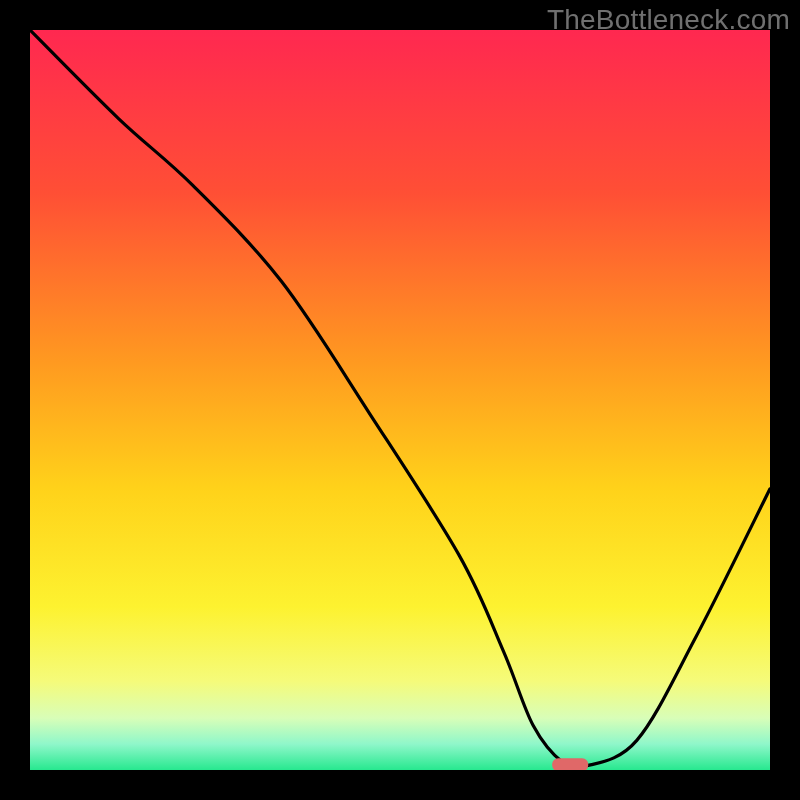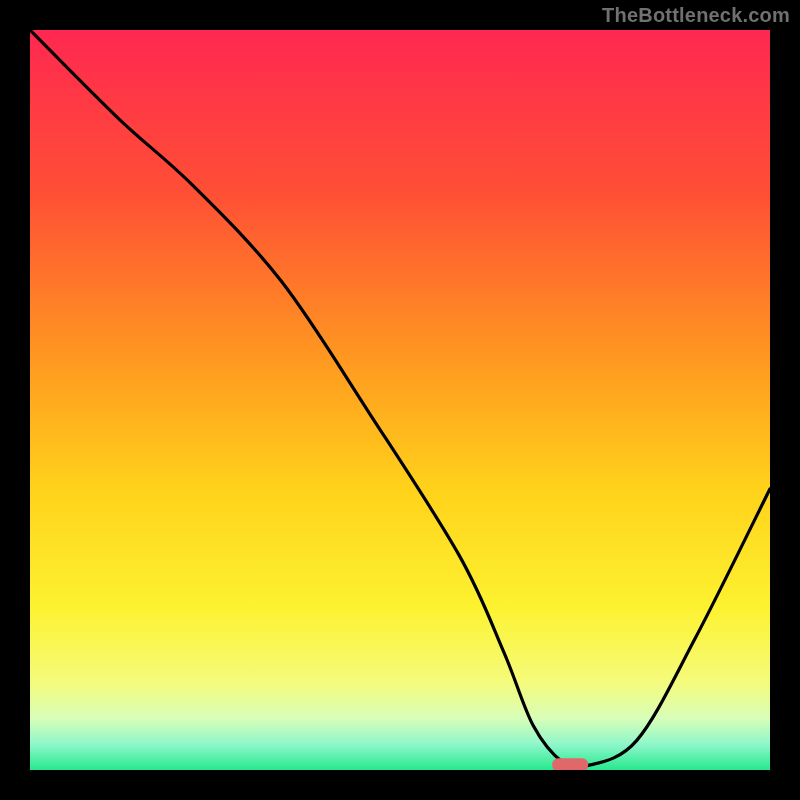--- a/index.html
+++ b/index.html
@@ -10,22 +10,22 @@
     background: #000;
     position: relative;
     overflow: hidden;
     font-family: Arial, sans-serif;
   }
   .watermark {
     position: absolute;
     top: 4px;
     right: 10px;
     color: #707070;
-    font-size: 20px;
-    font-weight: bold;
+    font-size: 28px;
+    font-weight: normal;
     z-index: 10;
     letter-spacing: 0.2px;
   }
   .plot-area {
     position: absolute;
     left: 30px;
     top: 30px;
     width: 740px;
     height: 740px;
   }

